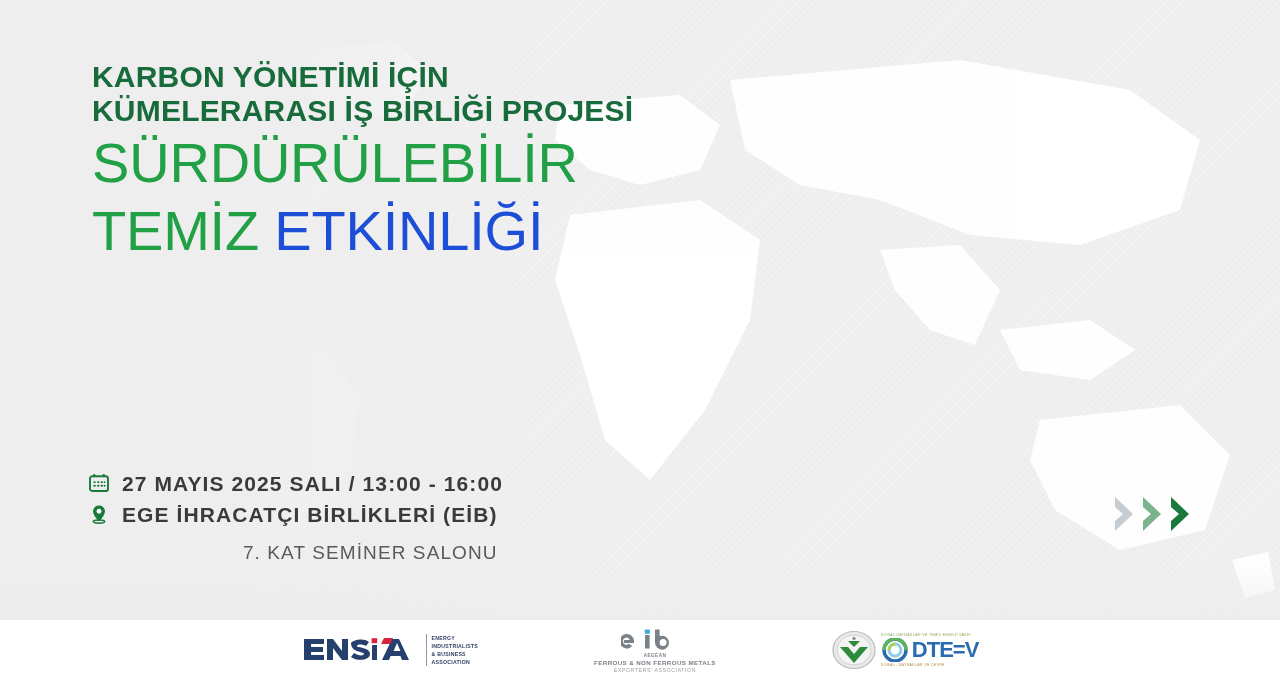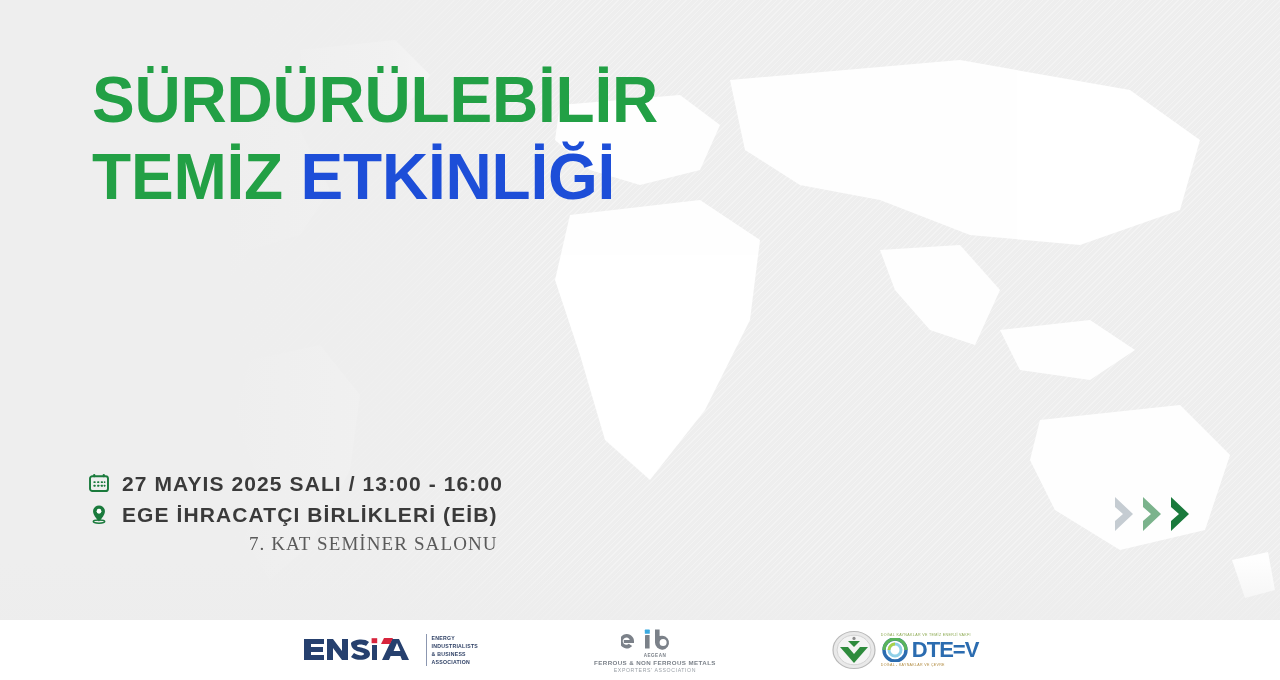--- a/index.html
+++ b/index.html
@@ -50,22 +50,22 @@
   .hl-small {
     font-size:30px;
     font-weight:bold;
     letter-spacing:.2px;
     line-height:1.12;
     color:#186b3a;
     white-space:nowrap;
   }
 
   .hl-big {
-    font-size:64px;
-    font-weight:bold;
+    font-size:56px;
+    font-weight:normal;
     line-height:1.14;
     letter-spacing:-0.2px;
     white-space:nowrap;
     margin-top:4px;
   }
   .hl-big .g-bright { color:#22a045; }
   .hl-big .g-dark   { color:#1d4ed8; }
 
   
   .info { position:absolute; left:88px; top:470px; }
@@ -91,22 +91,21 @@
     line-height:1.25;
   }
 
   .info-sub {
     font-size:19px;
     font-weight:normal;
     letter-spacing:1.1px;
     color:#5a5a5a;
     white-space:nowrap;
     line-height:1.3;
-    margin-top:3px;
-    font-family:Liberation Serif, serif;
+    margin-top:12px;
   }
 
   
   .chevrons {
     position:absolute;
     left:1112px; top:494px;
     display:flex; align-items:center; gap:2px;
   }
   .chev { display:block; }
 
@@ -203,20 +202,22 @@
           <path d="M1232 560 L1268 552 L1275 590 L1245 598 Z"></path>
         </g>
       </svg>
     </div>
     <div class="bg-hatch"></div>
     <div class="bg-fade-left"></div>
     <div class="bg-fade-bottom"></div>
   </div>
 
   <div class="headline">
+    <div class="hl-small">KARBON YÖNETİMİ İÇİN</div>
+    <div class="hl-small">KÜMELERARASI İŞ BİRLİĞİ PROJESİ</div>
     <div class="hl-big">
       <span class="g-bright">SÜRDÜRÜLEBİLİR</span>
     </div>
     <div class="hl-big">
       <span class="g-bright">TEMİZ </span><span class="g-dark">ETKİNLİĞİ</span>
     </div>
   </div>
 
   <div class="info">
 

